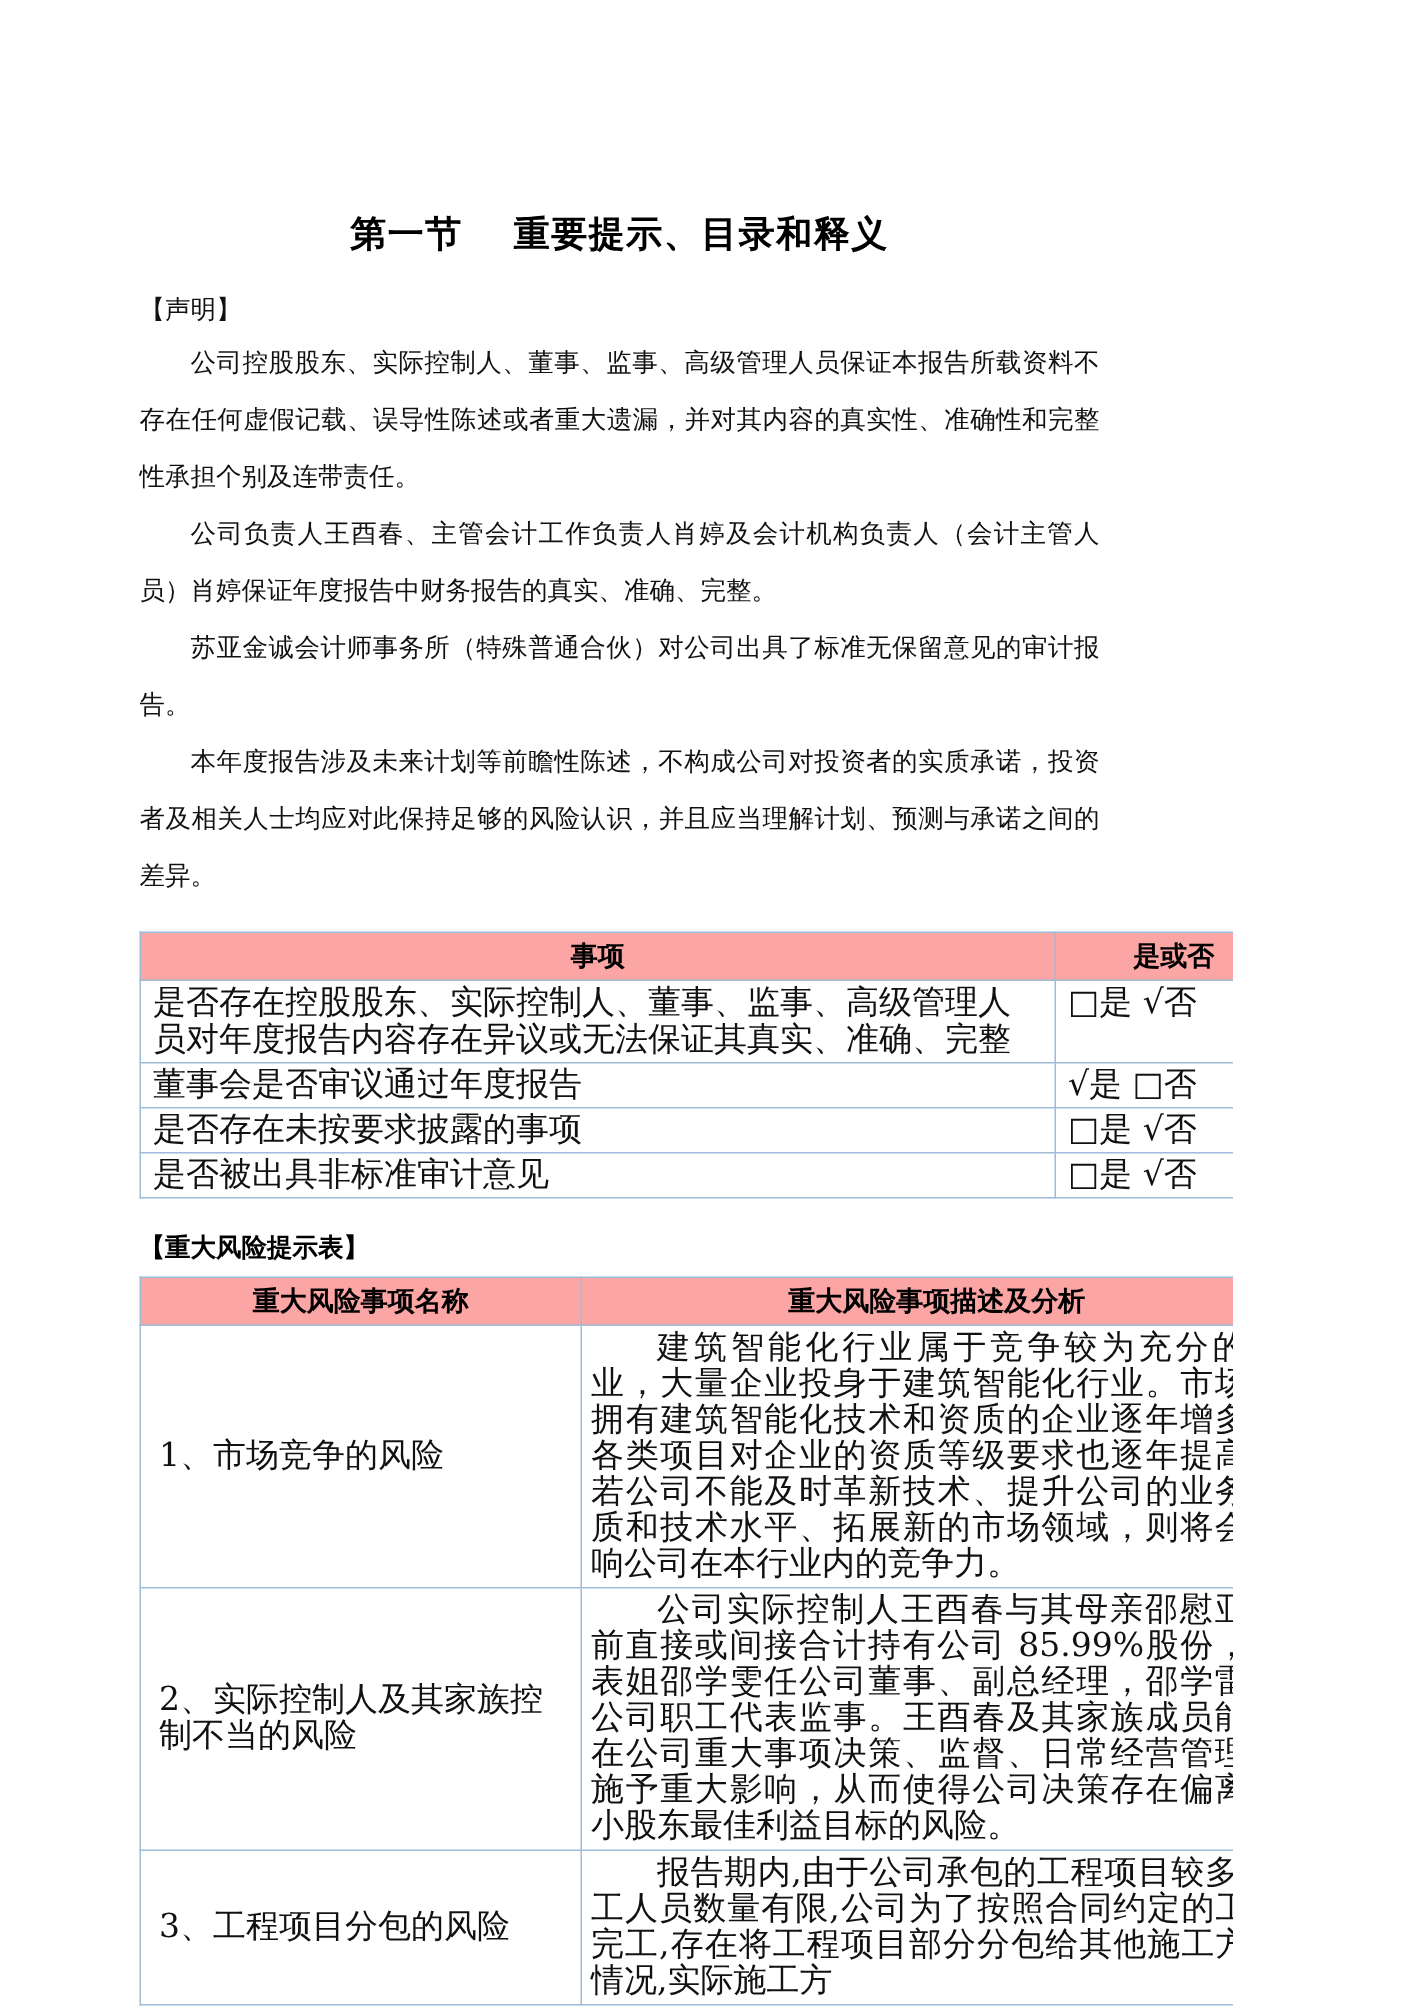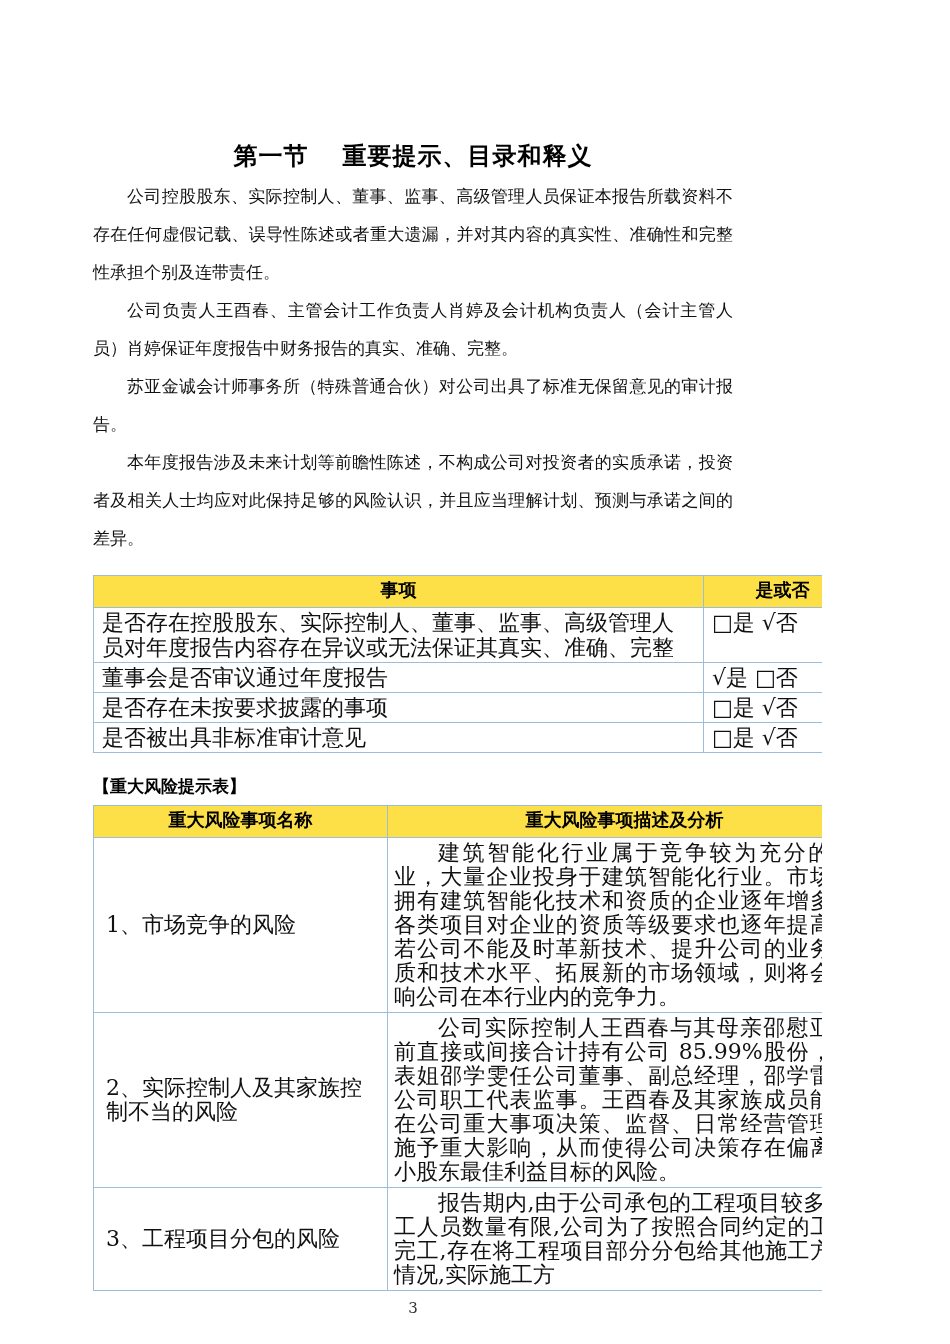--- a/index.html
+++ b/index.html
@@ -45,22 +45,22 @@
   td,th{
     border:1px solid #9cbcd8;
     font-size:22px;
     line-height:25px;
     padding:2px 8px;
     vertical-align:top;
     box-sizing:border-box;
     word-break:break-all;
   }
   th{
-    background:#fde047;
-    font-family:Liberation Mono, monospace;
+    background:#fca5a5;
+    font-family:Liberation Sans, sans-serif;
     font-weight:bold;
     font-size:18px;
     line-height:25px;
     text-align:center;
     padding:3px 8px;
     color:#000;
   }
   .t1{margin-top:18px;}
   .t1 .answer{text-align:left;}
   .risk-heading{
@@ -92,20 +92,21 @@
     color:#333;
   }
 </style>
 </head>
 <body>
 
 <div class="page">
 
   <h1 class="doc-title"><span>第一节</span><span class="t2">重要提示、目录和释义</span></h1>
 
+  <div class="decl-heading">【声明】</div>
 
   <div class="paragraphs">
     <p class="body">公司控股股东、实际控制人、董事、监事、高级管理人员保证本报告所载资料不存在任何虚假记载、误导性陈述或者重大遗漏，并对其内容的真实性、准确性和完整性承担个别及连带责任。</p>
     <p class="body">公司负责人王酉春、主管会计工作负责人肖婷及会计机构负责人（会计主管人员）肖婷保证年度报告中财务报告的真实、准确、完整。</p>
     <p class="body">苏亚金诚会计师事务所（特殊普通合伙）对公司出具了标准无保留意见的审计报告。</p>
     <p class="body">本年度报告涉及未来计划等前瞻性陈述，不构成公司对投资者的实质承诺，投资者及相关人士均应对此保持足够的风险认识，并且应当理解计划、预测与承诺之间的差异。</p>
   </div>
 
   <table class="t1">
     <colgroup>

